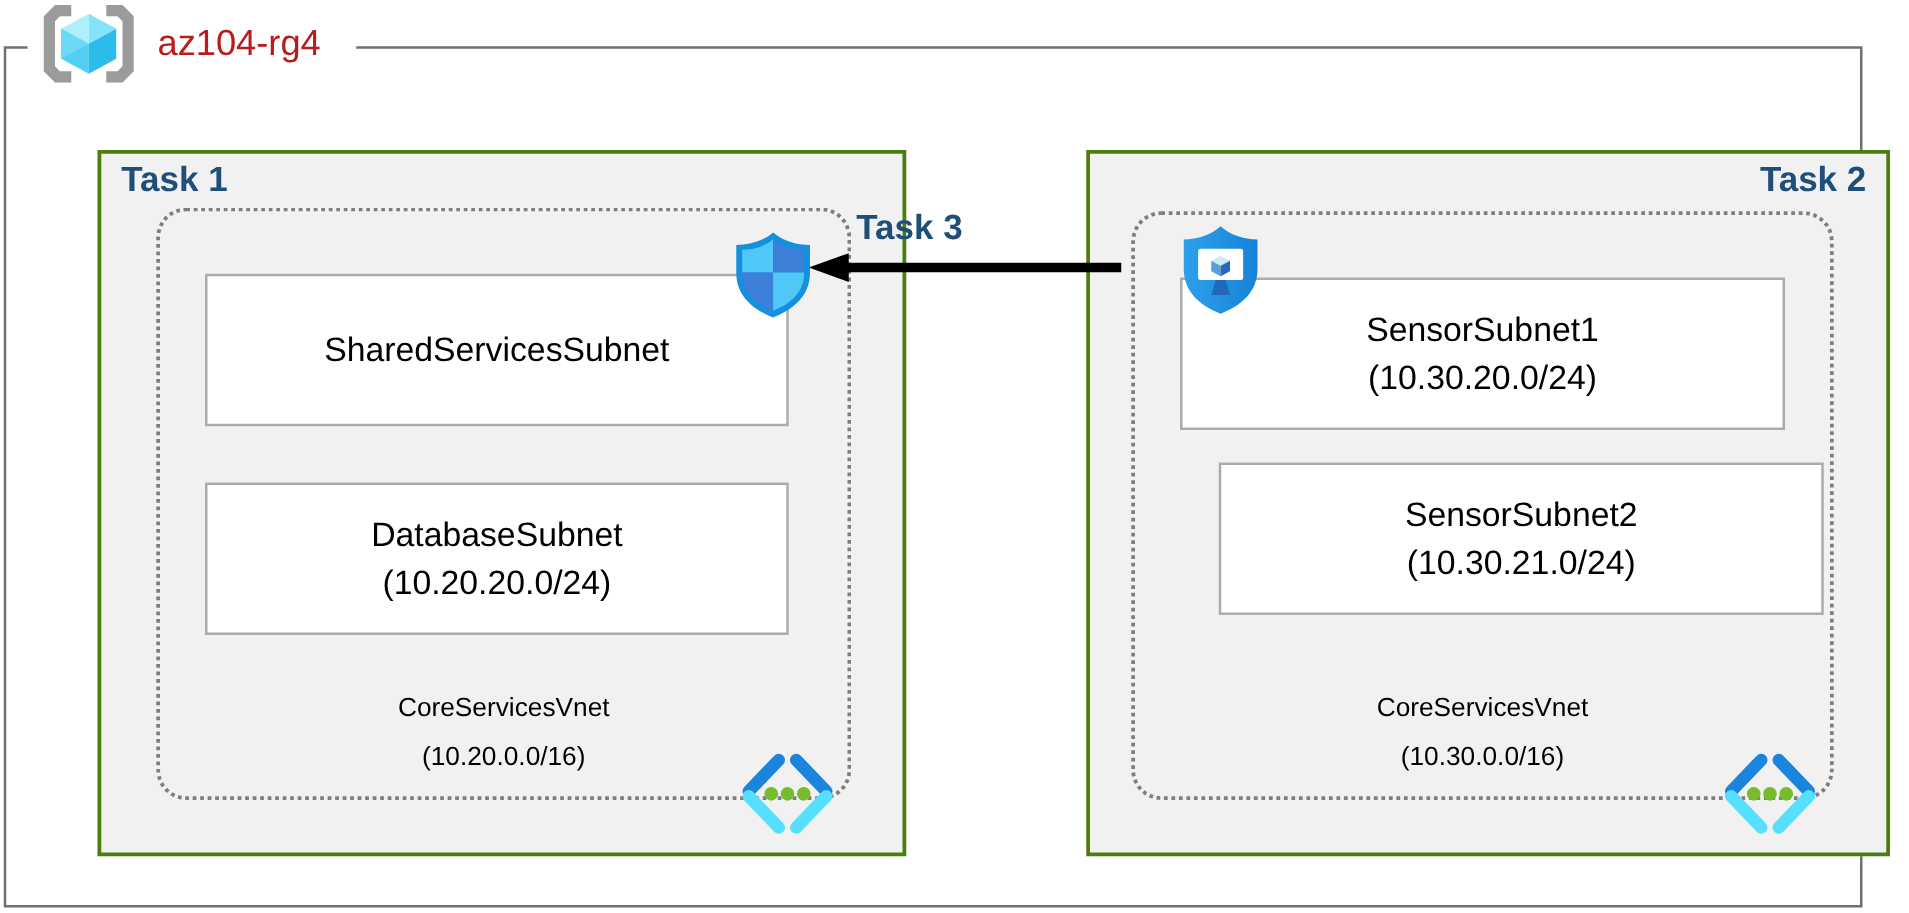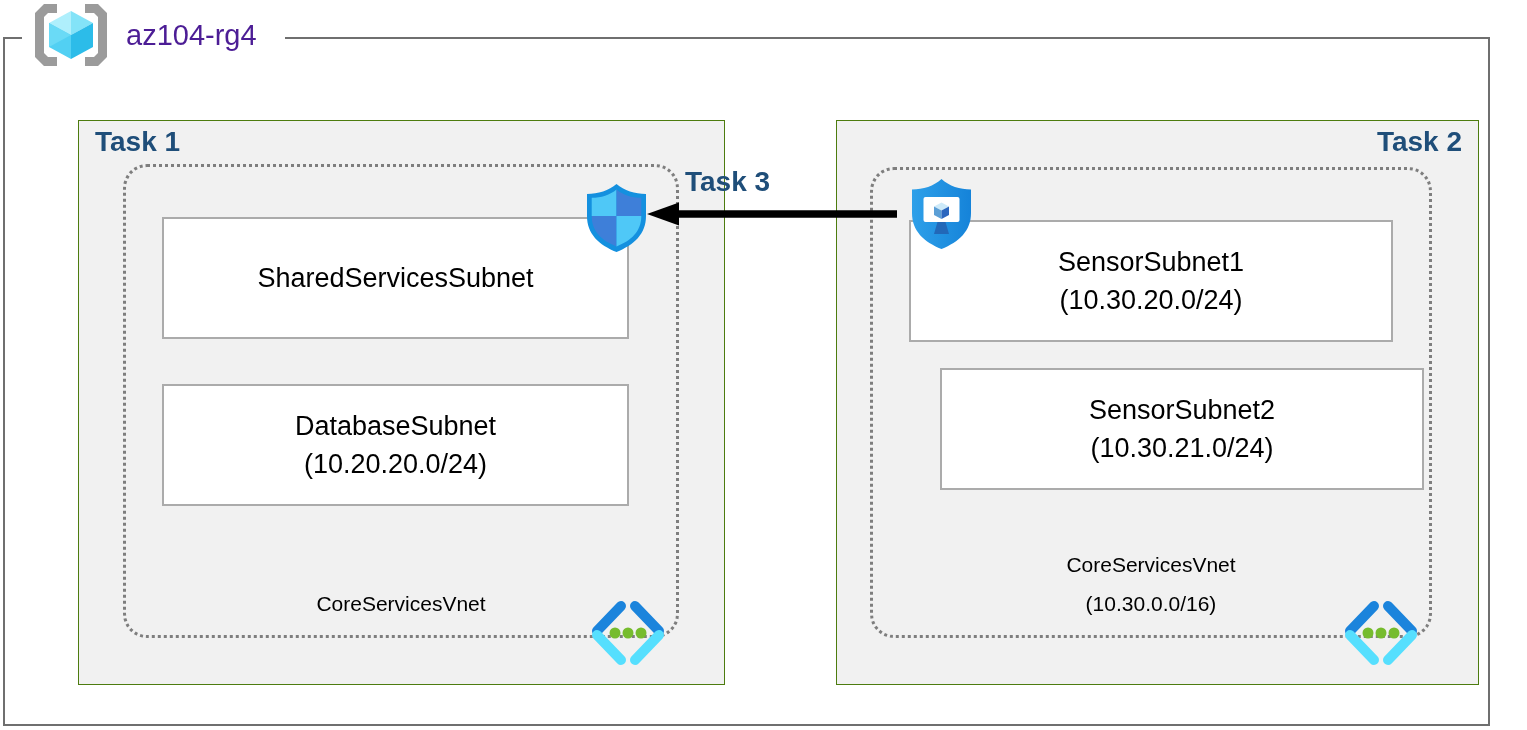--- a/index.html
+++ b/index.html
@@ -9,27 +9,27 @@
     font-family:"Liberation Sans", sans-serif; color:#000; overflow:hidden;
   }
   .rg-frame {
     position:absolute; left:3px; top:37px; width:1487px; height:689px;
     border:2px solid #6F6F6F;
   }
   .rg-header {
     position:absolute; left:22px; top:1px; height:68px; background:#fff;
     display:flex; align-items:center; gap:16px; padding:0 28px 0 10px; z-index:4;
   }
-  .rg-label { font-size:29px; color:#4c1d95; white-space:nowrap; }
+  .rg-label { font-size:29px; color:#b91c1c; white-space:nowrap; }
   .task-box {
     position:absolute; top:120px; height:565px; background:#F1F1F1;
-    border:1px solid #4d7c0f;
+    border:3px solid #4d7c0f;
   }
   .task-box.left  { left:78px;  width:647px; }
-  .task-box.right { left:836px; width:643px; }
+  .task-box.right { left:869px; width:643px; }
   .task-label {
     position:absolute; top:5px; font-size:28px; font-weight:bold;
     color:#1F4E79; white-space:nowrap;
   }
   .task-label.tl { left:16px; }
   .task-label.tr { right:16px; }
   .vnet-box {
     position:absolute; border:3px dotted #7E7E7E; border-radius:24px;
   }
   .vnet-box.core { left:44px; top:43px; width:556px; height:474px; }
@@ -87,20 +87,21 @@
       <div class="subnet s1">
         <div>SharedServicesSubnet</div>
       </div>
       <div class="subnet s2">
         <div>DatabaseSubnet</div>
         <div>(10.20.20.0/24)</div>
       </div>
 
       <div class="vnet-label">
         <div>CoreServicesVnet</div>
+        <div>(10.20.0.0/16)</div>
       </div>
 
       <svg class="icon shield-quadrant" viewBox="0 0 65 72">
         <defs>
           <clipPath id="innerShield">
             <path d="M32.5,2 C25,8.5 14,12 3,12 V34 C3,52 15,63 32.5,70 C50,63 62,52 62,34 V12 C51,12 40,8.5 32.5,2 Z" transform="translate(32.5,36) scale(0.84) translate(-32.5,-36)"></path>
           </clipPath>
         </defs>
         <path d="M32.5,2 C25,8.5 14,12 3,12 V34 C3,52 15,63 32.5,70 C50,63 62,52 62,34 V12 C51,12 40,8.5 32.5,2 Z" fill="#1490DF"></path>
         <g clip-path="url(#innerShield)">

